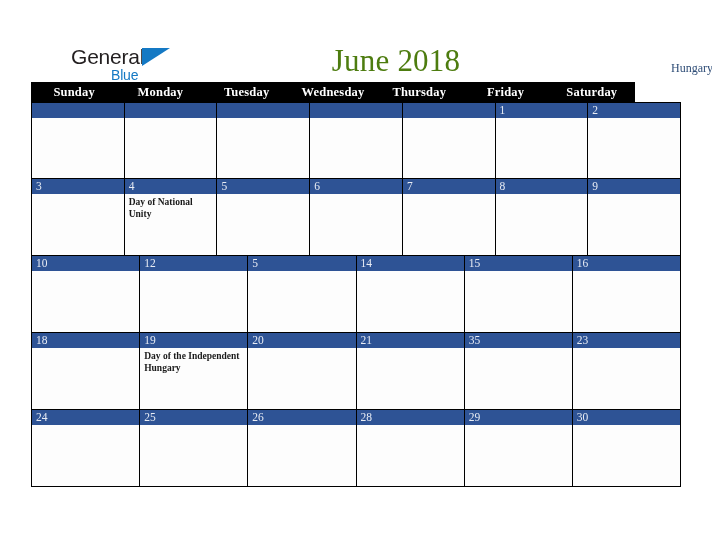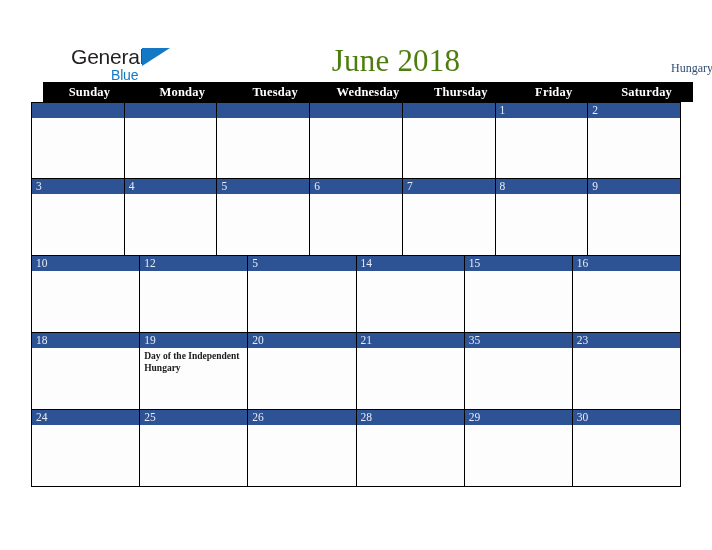--- a/index.html
+++ b/index.html
@@ -91,24 +91,23 @@
 
   
   .calendar {
     position: absolute;
     left: 31px;
     top: 82px;
     width: 650px;
   }
   .weekdays {
     display: flex;
-    width: 650px;
+    width: 604px;
     height: 20px;
     background: #000000;
-    margin-left: 12px;
   }
   .weekday {
     flex: 1 1 0;
     text-align: center;
     color: #ffffff;
     font-family: "Liberation Serif", serif;
     font-weight: bold;
     font-size: 12.5px;
     line-height: 20px;
     letter-spacing: 0.2px;
@@ -226,20 +225,23 @@
             <div class="day-events"></div>
           </div>
         </div>
         <div class="week">
           <div class="day">
             <div class="day-num">3</div>
             <div class="day-events"></div>
           </div>
           <div class="day">
             <div class="day-num">4</div>
+            <div class="day-events">
+              <div class="event">Day of National Unity</div>
+            </div>
           </div>
           <div class="day">
             <div class="day-num">5</div>
             <div class="day-events"></div>
           </div>
           <div class="day">
             <div class="day-num">6</div>
             <div class="day-events"></div>
           </div>
           <div class="day">

